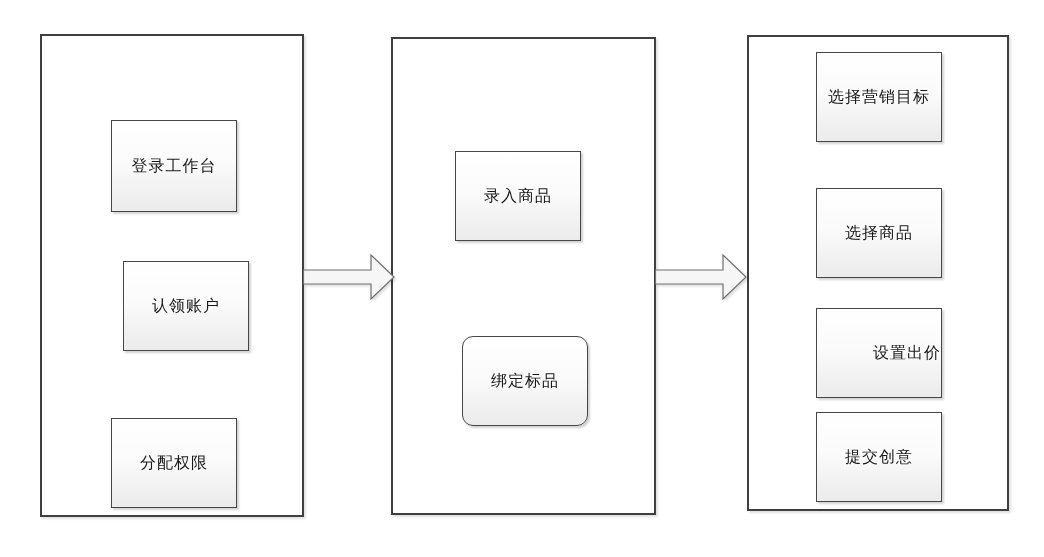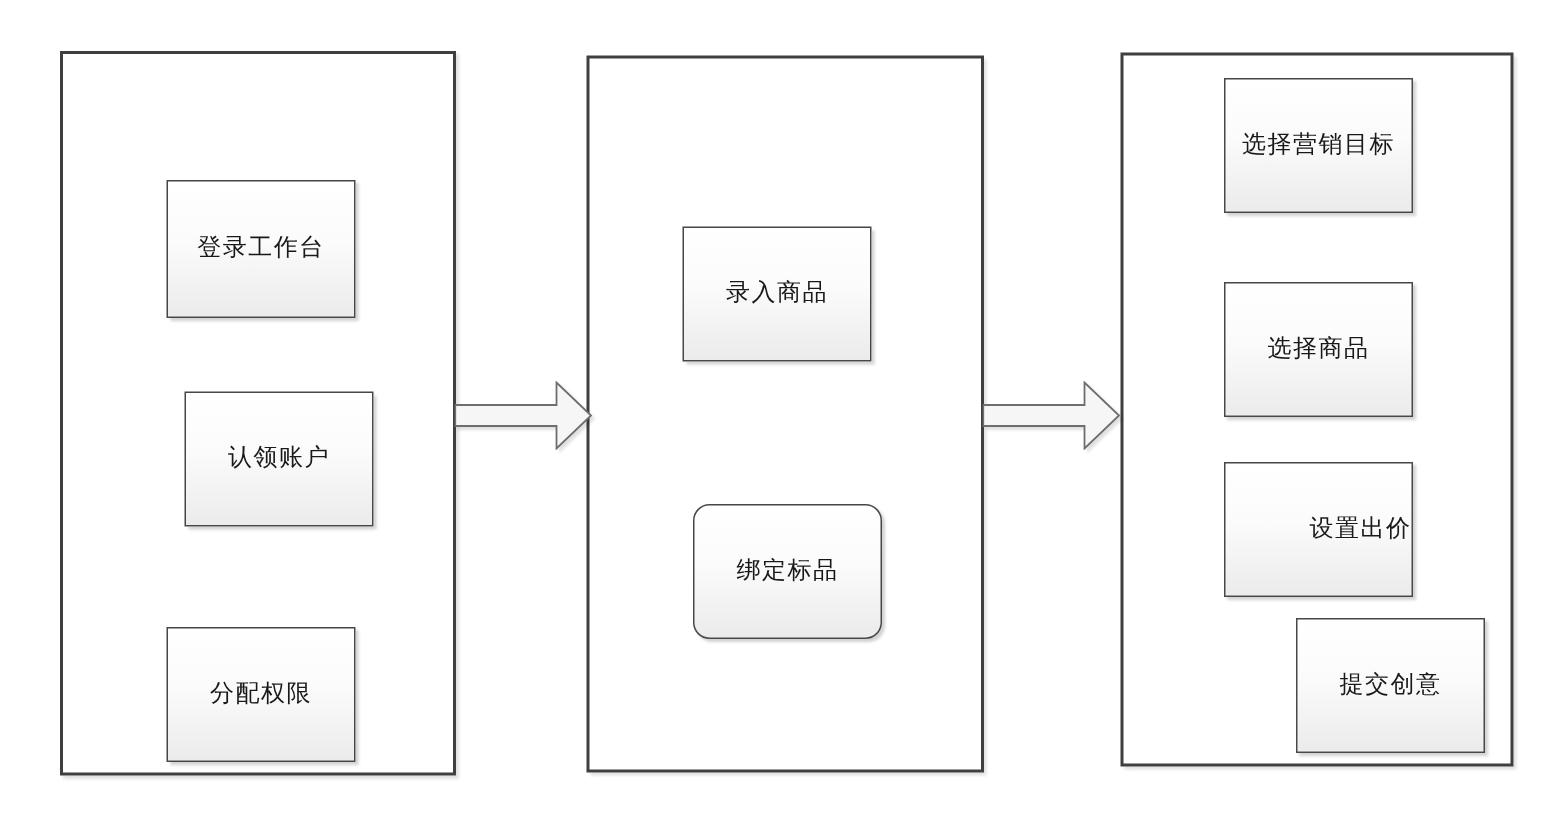--- a/index.html
+++ b/index.html
@@ -50,21 +50,21 @@
   .s-l1 { left: 111px; top: 120px; height: 92px; }
   .s-l2 { left: 111px; top: 261px; margin-left: 12px; }
   .s-l3 { left: 111px; top: 395px; margin-top: 23px; }
   
   .s-m1 { left: 455px; top: 151px; }
   .s-m2 { left: 462px; top: 336px; border-radius: 11px; }
   
   .s-r1 { left: 816px; top: 52px; }
   .s-r2 { left: 816px; top: 172px; margin-top: 16px; }
   .s-r3 { left: 816px; top: 308px; justify-content: flex-end; }
-  .s-r4 { left: 816px; top: 412px; margin-left: 48px; }
+  .s-r4 { left: 816px; top: 412px; }
 
   .arrow {
     position: absolute;
     width: 92px;
     height: 46px;
     top: 254px;
     filter: drop-shadow(2px 2px 1px rgba(0,0,0,0.12));
   }
   .arrow.a1 { left: 303px; }
   .arrow.a2 { left: 655px; }

